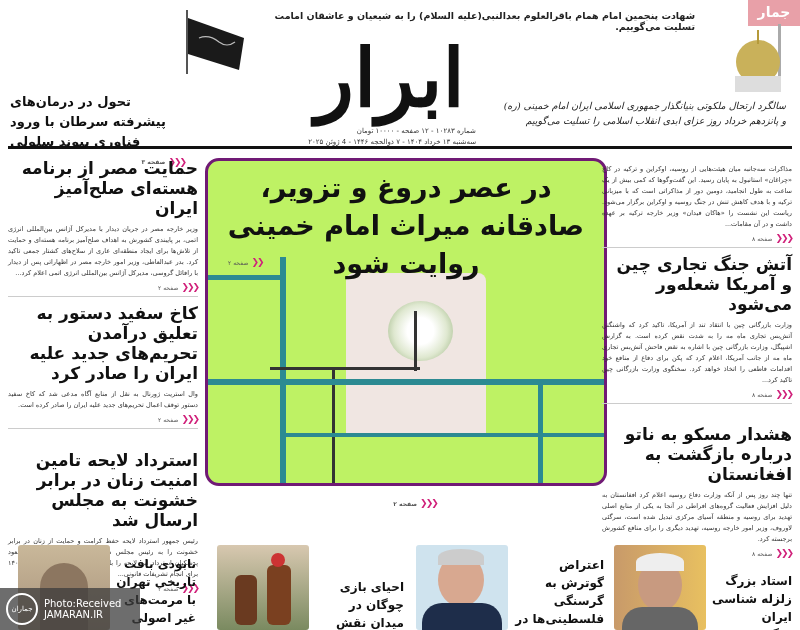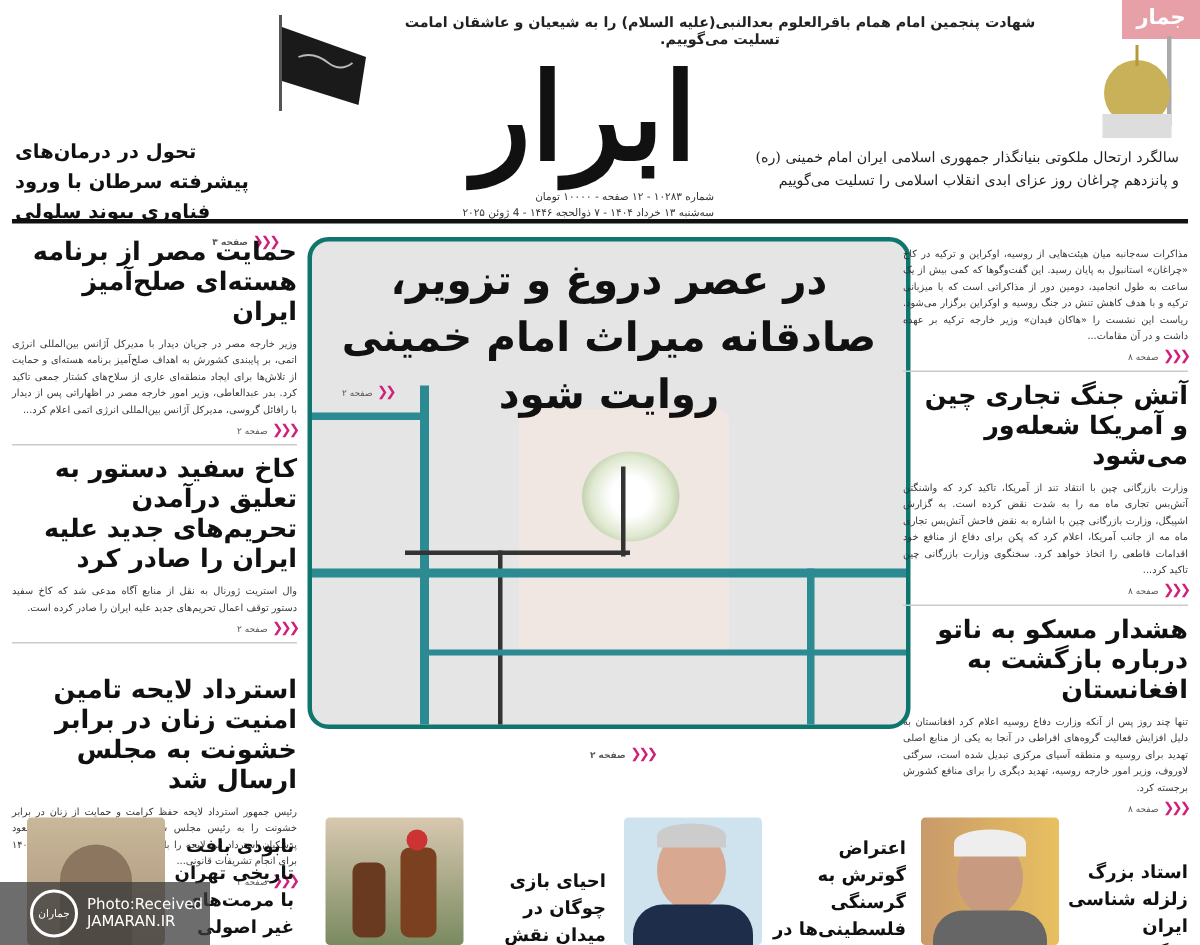--- a/index.html
+++ b/index.html
@@ -1,59 +1,59 @@
 <!DOCTYPE html>
 <html><head>
 <meta charset="utf-8">
 <style>
 *{box-sizing:border-box;margin:0;padding:0}
 body{width:800px;height:630px;background:#fff;font-family:"DejaVu Sans",sans-serif;direction:rtl;position:relative;overflow:hidden;color:#111}
 .abs{position:absolute}
-.topline{top:10px;left:265px;width:430px;font-size:9.5px;font-weight:bold;text-align:center;color:#222}
+.topline{top:10px;left:265px;width:430px;font-size:9.5px;font-weight:bold;text-align:right;color:#222}
 .jamar{top:0;right:0;width:52px;height:26px;background:#e8a0a8;color:#fff;font-weight:bold;font-size:14px;text-align:center;line-height:24px}
 .shrine{top:24px;right:10px;width:60px;height:70px}
-.anniv{top:98px;right:14px;width:330px;font-family:"DejaVu Serif",serif;font-size:9.5px;line-height:15px;text-align:right;color:#222}
+.anniv{top:98px;right:14px;width:330px;font-family:"DejaVu Serif",serif;font-style:italic;font-size:9.5px;line-height:15px;text-align:right;color:#222}
 .flag{top:10px;left:184px;width:62px;height:64px}
 .masthead{top:38px;left:290px;width:200px;font-family:"DejaVu Serif",serif;font-size:80px;font-weight:bold;text-align:center;line-height:80px;color:#111}
 .issue{top:126px;left:296px;width:180px;font-size:7px;line-height:11px;text-align:right;color:#333}
 .tl-head{top:92px;left:10px;width:175px;font-size:13px;font-weight:bold;line-height:20px;text-align:left}
 .pageref{font-size:6px;color:#555;display:flex;align-items:center;gap:3px;direction:rtl}
 .chev{color:#d0207a;font-weight:bold;font-size:9px;letter-spacing:-2px}
 .rule{height:3px;background:#111}
 .col{position:absolute;width:190px}
 .col h3{font-size:17px;font-weight:bold;line-height:20px;text-align:right}
 .col p{font-size:6.5px;line-height:11px;color:#333;text-align:justify;margin-top:6px}
 .col .pageref{margin-top:3px}
 .sep{border-top:1px solid #ccc;margin-top:4px}
-.hero{top:158px;left:205px;width:402px;height:328px;border-radius:14px;border:3px solid #0f766e;overflow:hidden;background:#e5e5e5}
+.hero{top:158px;left:205px;width:402px;height:328px;border-radius:14px;border:3px solid #701a75;overflow:hidden;background:#bef264}
 .hero h1{position:absolute;top:8px;right:0;width:100%;text-align:center;font-size:27px;font-weight:bold;line-height:38px;color:#111}
 .rail{position:absolute;background:#2c8a92}
 .table-cloth{position:absolute;left:138px;top:112px;width:140px;height:160px;background:#f0e6e2;border-radius:8px 8px 0 0}
 .flowers{position:absolute;left:180px;top:140px;width:65px;height:60px;border-radius:50%;background:radial-gradient(circle,#fff 30%,#dfe8d0 60%,#8aa870 100%)}
 .mic{position:absolute;background:#333}
 .sub-head{top:498px;left:230px;width:370px;font-size:17px;font-weight:bold;text-align:center;display:flex;align-items:center;justify-content:center;gap:8px}
 .thumb{position:absolute;border-radius:3px;overflow:hidden}
 .cap{position:absolute;font-size:12px;font-weight:bold;line-height:18px;text-align:right}
-.watermark{top:588px;left:0;width:140px;height:42px;background:rgba(60,60,60,.75);color:#fff;font-size:10px;direction:ltr;display:flex;align-items:center;gap:6px;padding-left:20px}
+.watermark{top:588px;left:0;width:140px;height:42px;background:rgba(60,60,60,.75);color:#fff;font-size:10px;direction:ltr;display:flex;align-items:center;gap:6px;padding-left:6px}
 .wm-logo{width:32px;height:32px;border:2px solid #fff;border-radius:50%;font-size:7px;display:flex;align-items:center;justify-content:center}
 </style>
 </head>
 <body>
 
 <div class="abs topline">شهادت پنجمین امام همام باقرالعلوم بعدالنبی(علیه السلام) را به شیعیان و عاشقان امامت تسلیت می‌گوییم.</div>
 <div class="abs jamar">جمار</div>
 <svg class="abs shrine" viewBox="0 0 60 70">
   <rect x="48" y="0" width="3" height="60" fill="#aaa"></rect>
   <ellipse cx="28" cy="38" rx="22" ry="22" fill="#c9b15a"></ellipse>
   <rect x="5" y="52" width="46" height="16" fill="#ddd"></rect>
   <rect x="27" y="6" width="2" height="14" fill="#b59a3a"></rect>
 </svg>
 <div class="abs anniv">
   <div>سالگرد ارتحال ملکوتی بنیانگذار جمهوری اسلامی ایران امام خمینی (ره)</div>
-  <div>و پانزدهم چراغان روز عزای ابدی انقلاب اسلامی را تسلیت می‌گوییم</div>
+  <div>و پانزدهم خرداد روز عزای ابدی انقلاب اسلامی را تسلیت می‌گوییم</div>
 </div>
 <svg class="abs flag" viewBox="0 0 62 64">
   <rect x="2" y="0" width="2" height="64" fill="#555"></rect>
   <path d="M4 8 L60 28 L55 60 L4 44 Z" fill="#1a1a1a"></path>
   <path d="M15 28 q10 -4 20 4 q8 6 16 0" stroke="#bbb" stroke-width="1.2" fill="none"></path>
 </svg>
 <div class="abs masthead">ابرار</div>
 <div class="abs issue">
   <div>شماره ۱۰۲۸۳ - ۱۲ صفحه - ۱۰۰۰۰ تومان</div>
   <div>سه‌شنبه ۱۳ خرداد ۱۴۰۴ - ۷ ذوالحجه ۱۴۴۶ - 4 ژوئن ۲۰۲۵</div>
@@ -132,21 +132,21 @@
   <div class="sep"></div>
   <div style="margin-top:6px">
     <h3>آتش جنگ تجاری چین و آمریکا شعله‌ور می‌شود</h3>
     <p>وزارت بازرگانی چین با انتقاد تند از آمریکا، تاکید کرد که واشنگتن آتش‌بس تجاری ماه مه را به شدت نقض کرده است. به گزارش اشپیگل، وزارت بازرگانی چین با اشاره به نقض فاحش آتش‌بس تجاری ماه مه از جانب آمریکا، اعلام کرد که پکن برای دفاع از منافع خود اقدامات قاطعی را اتخاذ خواهد کرد. سخنگوی وزارت بازرگانی چین تاکید کرد...</p>
     <div class="pageref">
         <span class="chev">❮❮❮</span>
         <span>صفحه ۸</span>
       </div>
   </div>
   <div class="sep"></div>
-  <div style="margin-top:6px">
+  <div style="margin-top:20px">
     <h3>هشدار مسکو به ناتو درباره بازگشت به افغانستان</h3>
     <p>تنها چند روز پس از آنکه وزارت دفاع روسیه اعلام کرد افغانستان به دلیل افزایش فعالیت گروه‌های افراطی در آنجا به یکی از منابع اصلی تهدید برای روسیه و منطقه آسیای مرکزی تبدیل شده است، سرگئی لاوروف، وزیر امور خارجه روسیه، تهدید دیگری را برای منافع کشورش برجسته کرد.</p>
     <div class="pageref">
         <span class="chev">❮❮❮</span>
         <span>صفحه ۸</span>
       </div>
   </div>
 </div>
 
 <div class="thumb" style="top:545px;left:18px;width:92px;height:85px;background:linear-gradient(#c9b89a,#a8927a)">

